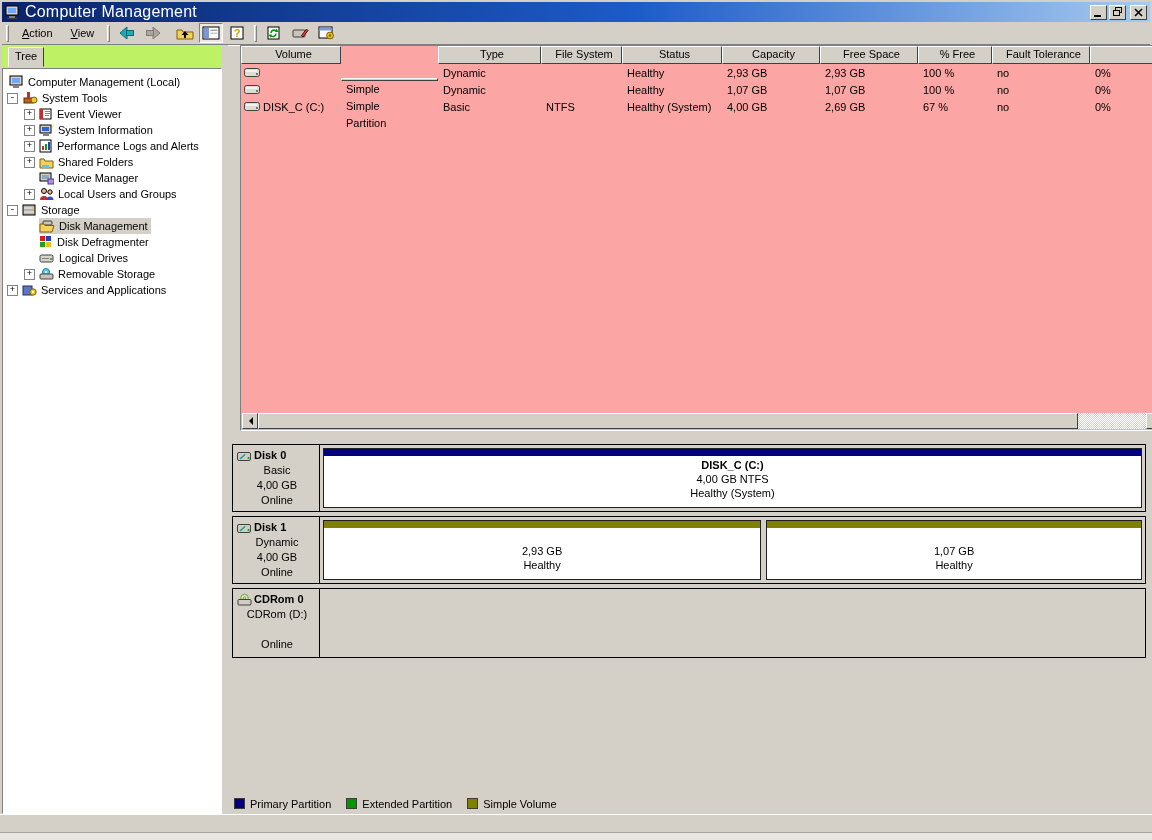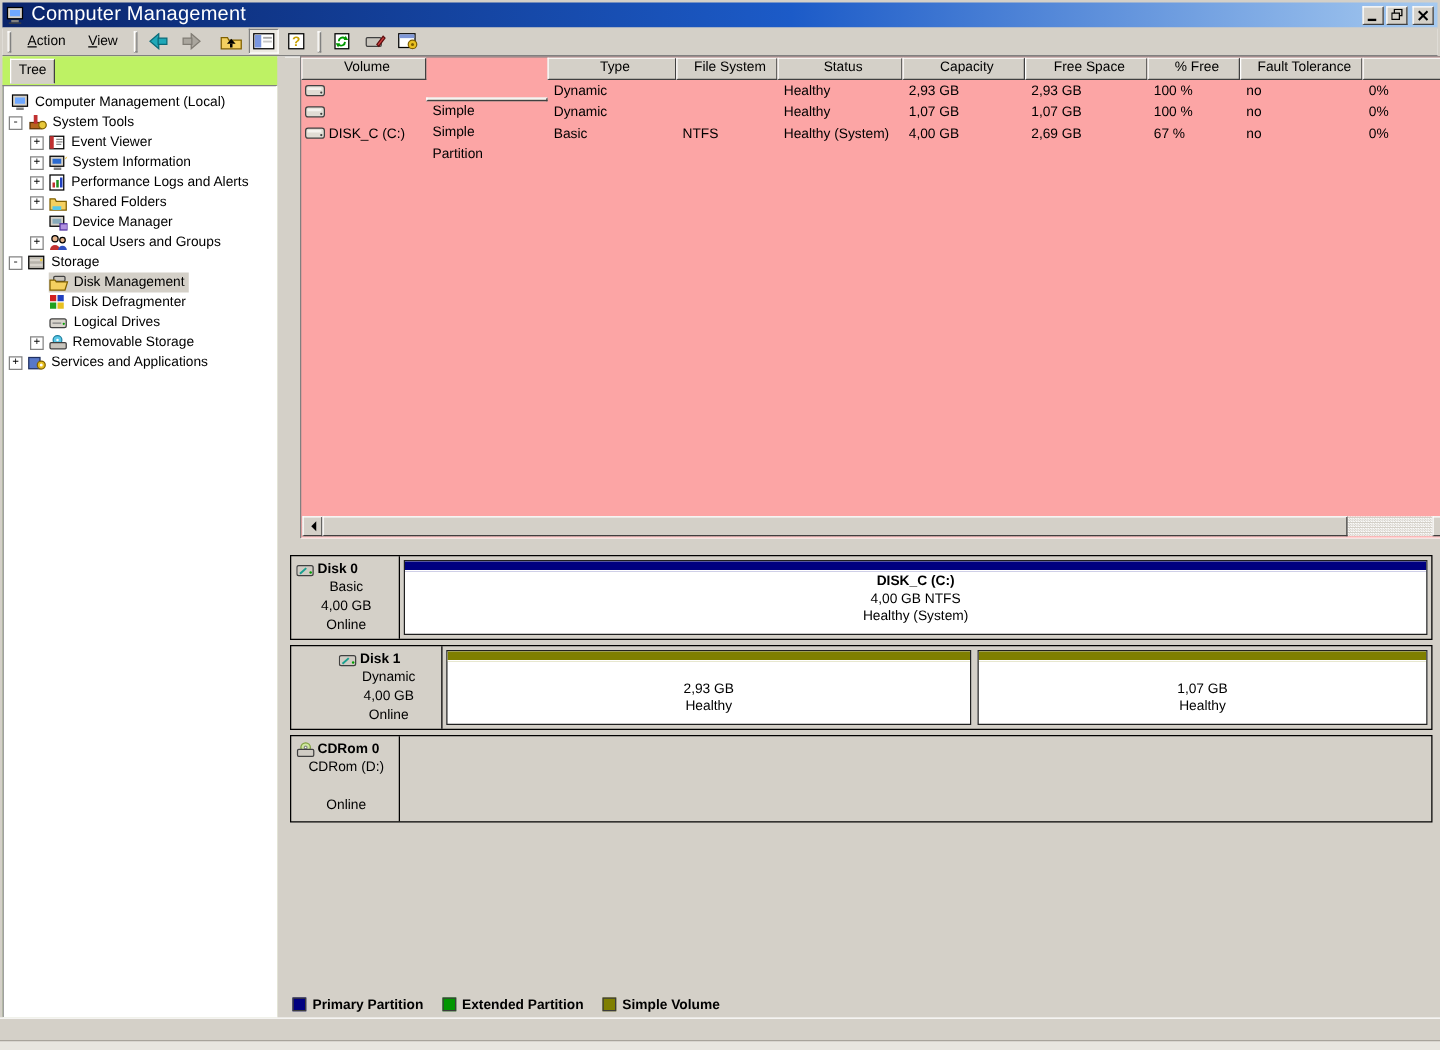--- a/index.html
+++ b/index.html
@@ -64,35 +64,35 @@
     border-color:#fff #404040 #404040 #fff;display:flex;align-items:center;justify-content:center;padding:0;}
   .tri-l{width:0;height:0;border:4px solid transparent;border-right-color:#000;margin-right:3px;}
   .tri-r{width:0;height:0;border:4px solid transparent;border-left-color:#000;margin-left:3px;}
   .sthumb{width:820px;height:16px;flex:none;background:#d4d0c8;border:1px solid;
     border-color:#fff #404040 #404040 #fff;}
   .strack{flex:1;}
   .hsplit{position:absolute;left:0;top:386px;width:924px;height:9px;background:#d4d0c8;}
   
   .graph{position:absolute;left:0;top:395px;width:924px;height:374px;background:#d4d0c8;overflow:hidden;}
   .disk-row{position:absolute;left:4px;width:914px;border:1px solid #000;background:#d4d0c8;display:flex;text-align:center;}
-  .dr0{top:4px;height:68px;} .dr1{top:76px;height:68px;padding-left:34px;} .dr2{top:148px;height:70px;}
+  .dr0{top:4px;height:68px;} .dr1{top:76px;height:68px;} .dr2{top:148px;height:70px;}
   .dhead{width:87px;flex:none;border-right:1px solid #000;padding:3px 2px 0 4px;line-height:15px;overflow:hidden;}
   .dname{font-weight:bold;display:flex;align-items:center;}
   .dname svg{margin-right:1px;flex:none;}
   .dline{line-height:15px;min-height:15px;white-space:nowrap;}
   .dbody{flex:1;display:flex;gap:5px;padding:3px;}
   .vol{border:1px solid #202020;background:#fff;display:flex;flex-direction:column;overflow:hidden;}
   .vol .stripe{height:8px;flex:none;border-bottom:1px solid #fff;}
   .vol .vtext{padding:1px 5px;line-height:14px;}
   .vtitle{font-weight:bold;min-height:14px;}
   .vline{min-height:14px;}
   .vol.full{width:100%;} .vol.v1{width:53.5%;} .vol.v2{flex:1;}
   
   .legend{position:absolute;left:6px;top:355px;height:17px;display:flex;align-items:center;gap:15px;}
-  .litem{display:flex;align-items:center;font-weight:bold;}
+  .litem{display:flex;align-items:center;}
   .lsq{width:11px;height:11px;border:1px solid #3c3c3c;margin-right:5px;flex:none;}
   
   .bf1{position:absolute;left:0;top:814px;width:1152px;height:18px;background:#d4d0c8;border-top:1px solid #fff;}
   .bf2{position:absolute;left:0;top:832px;width:1152px;height:8px;background:#e8e6e0;border-top:1px solid #a8a49c;}
 </style>
 </head>
 <body>
 
 <div class="titlebar">
   <span class="ticon">

